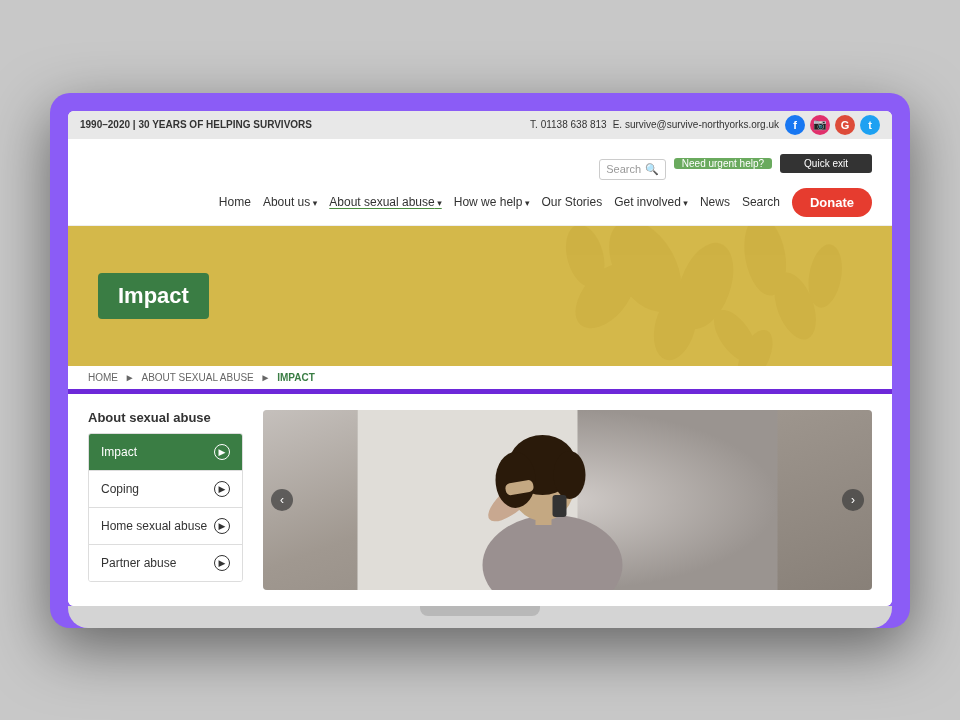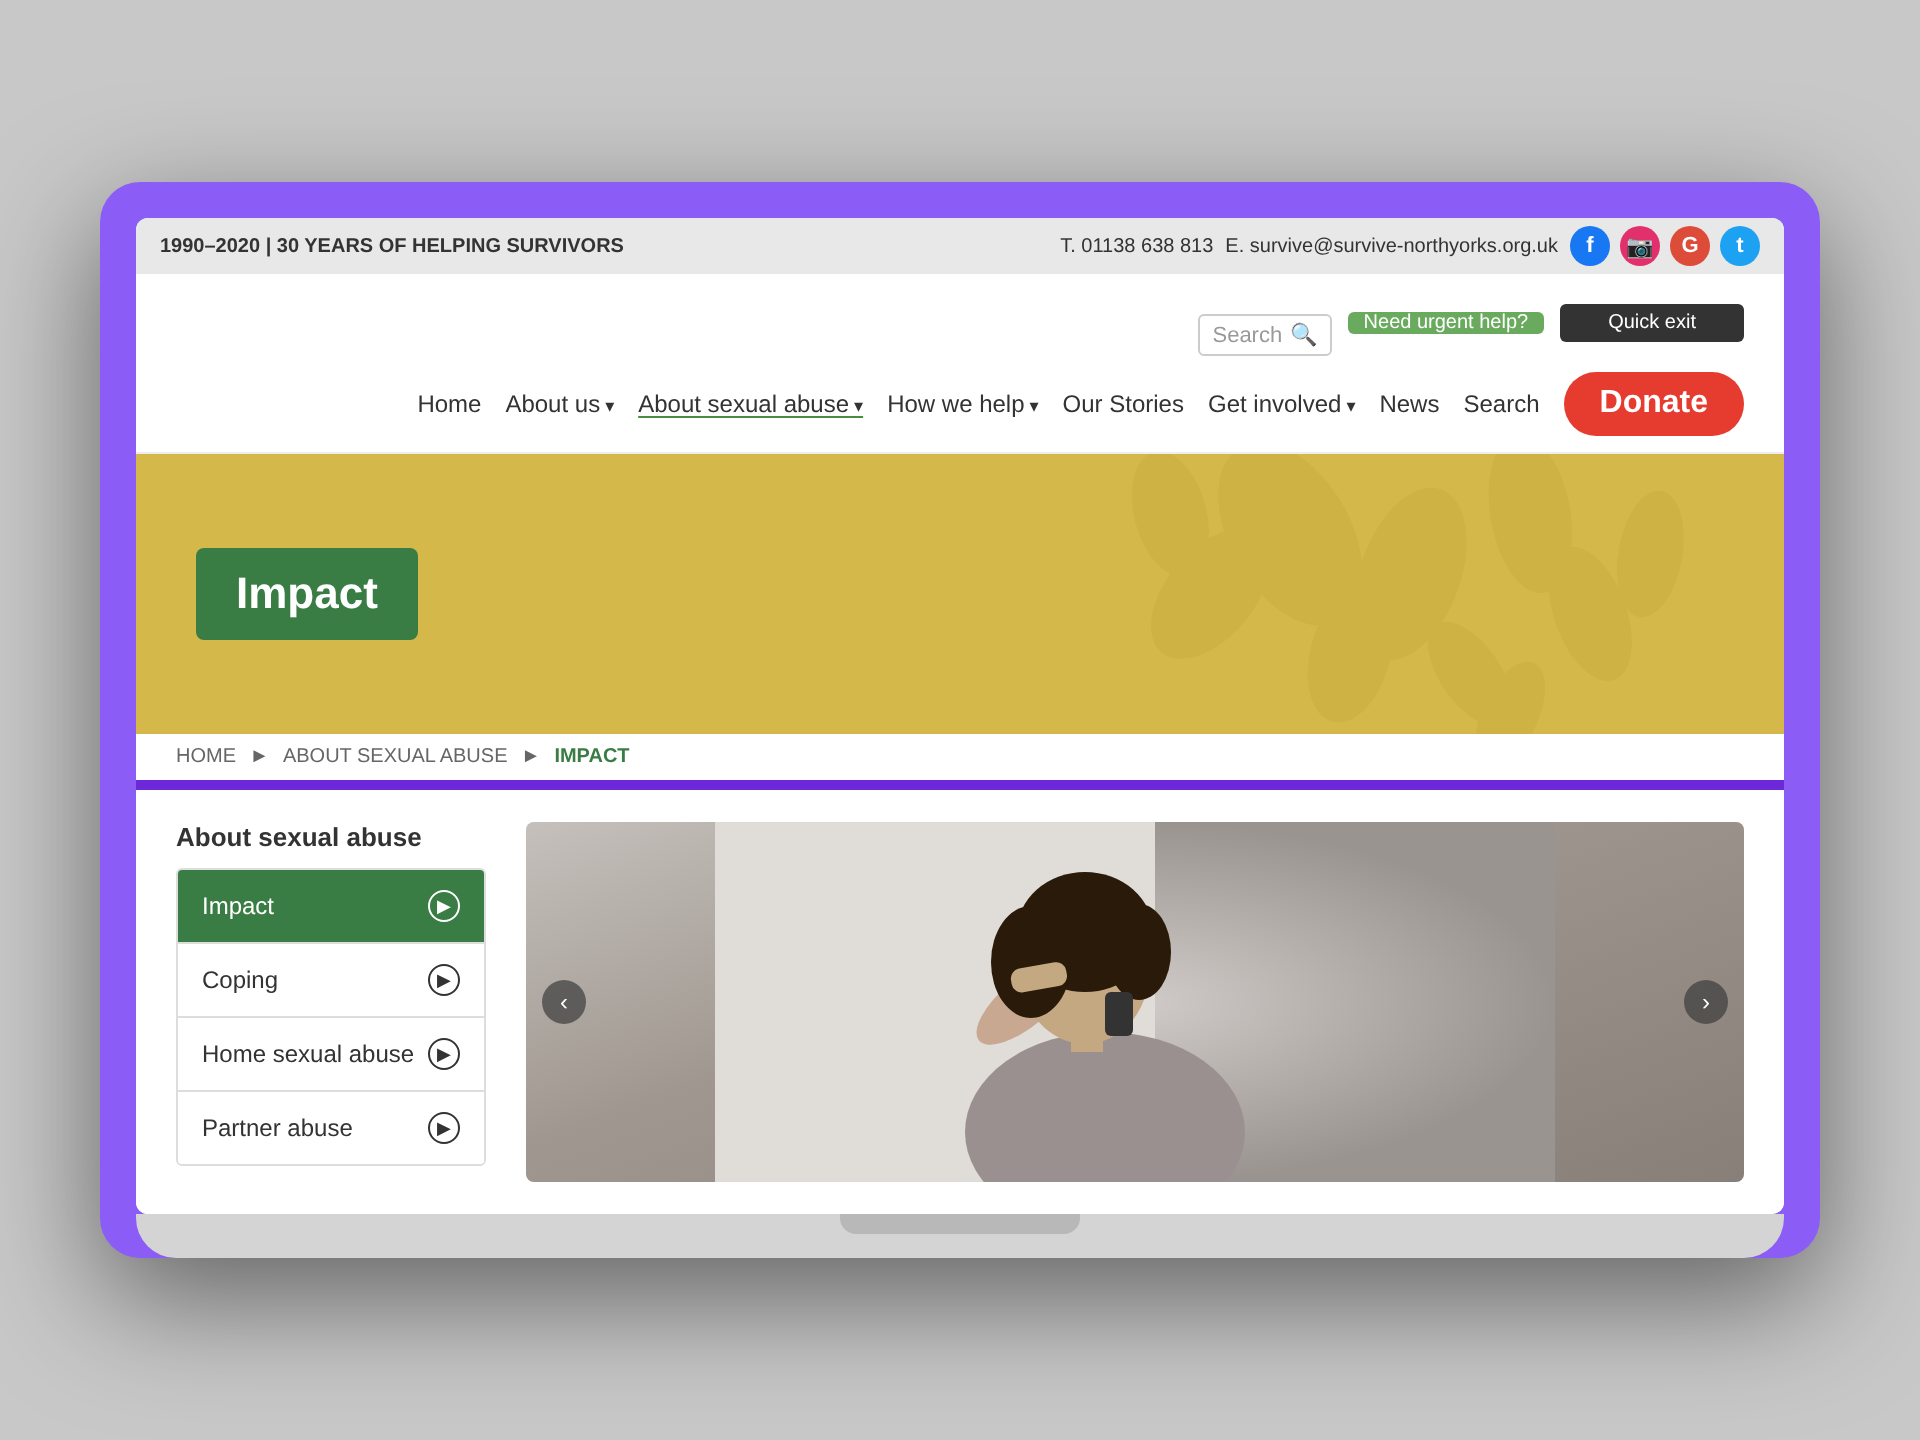--- a/index.html
+++ b/index.html
@@ -171,21 +171,21 @@
       text-decoration-color: #4a8c3f;
       text-underline-offset: 2px;
     }
 
     .donate-btn {
       background: #e63c2f;
       color: white;
       border: none;
       border-radius: 20px;
       padding: 7px 18px;
-      font-size: 16px;
+      font-size: 13px;
       font-weight: bold;
       cursor: pointer;
     }
 
     
     .hero {
       background: #d4b84a;
       position: relative;
       height: 140px;
       overflow: hidden;

